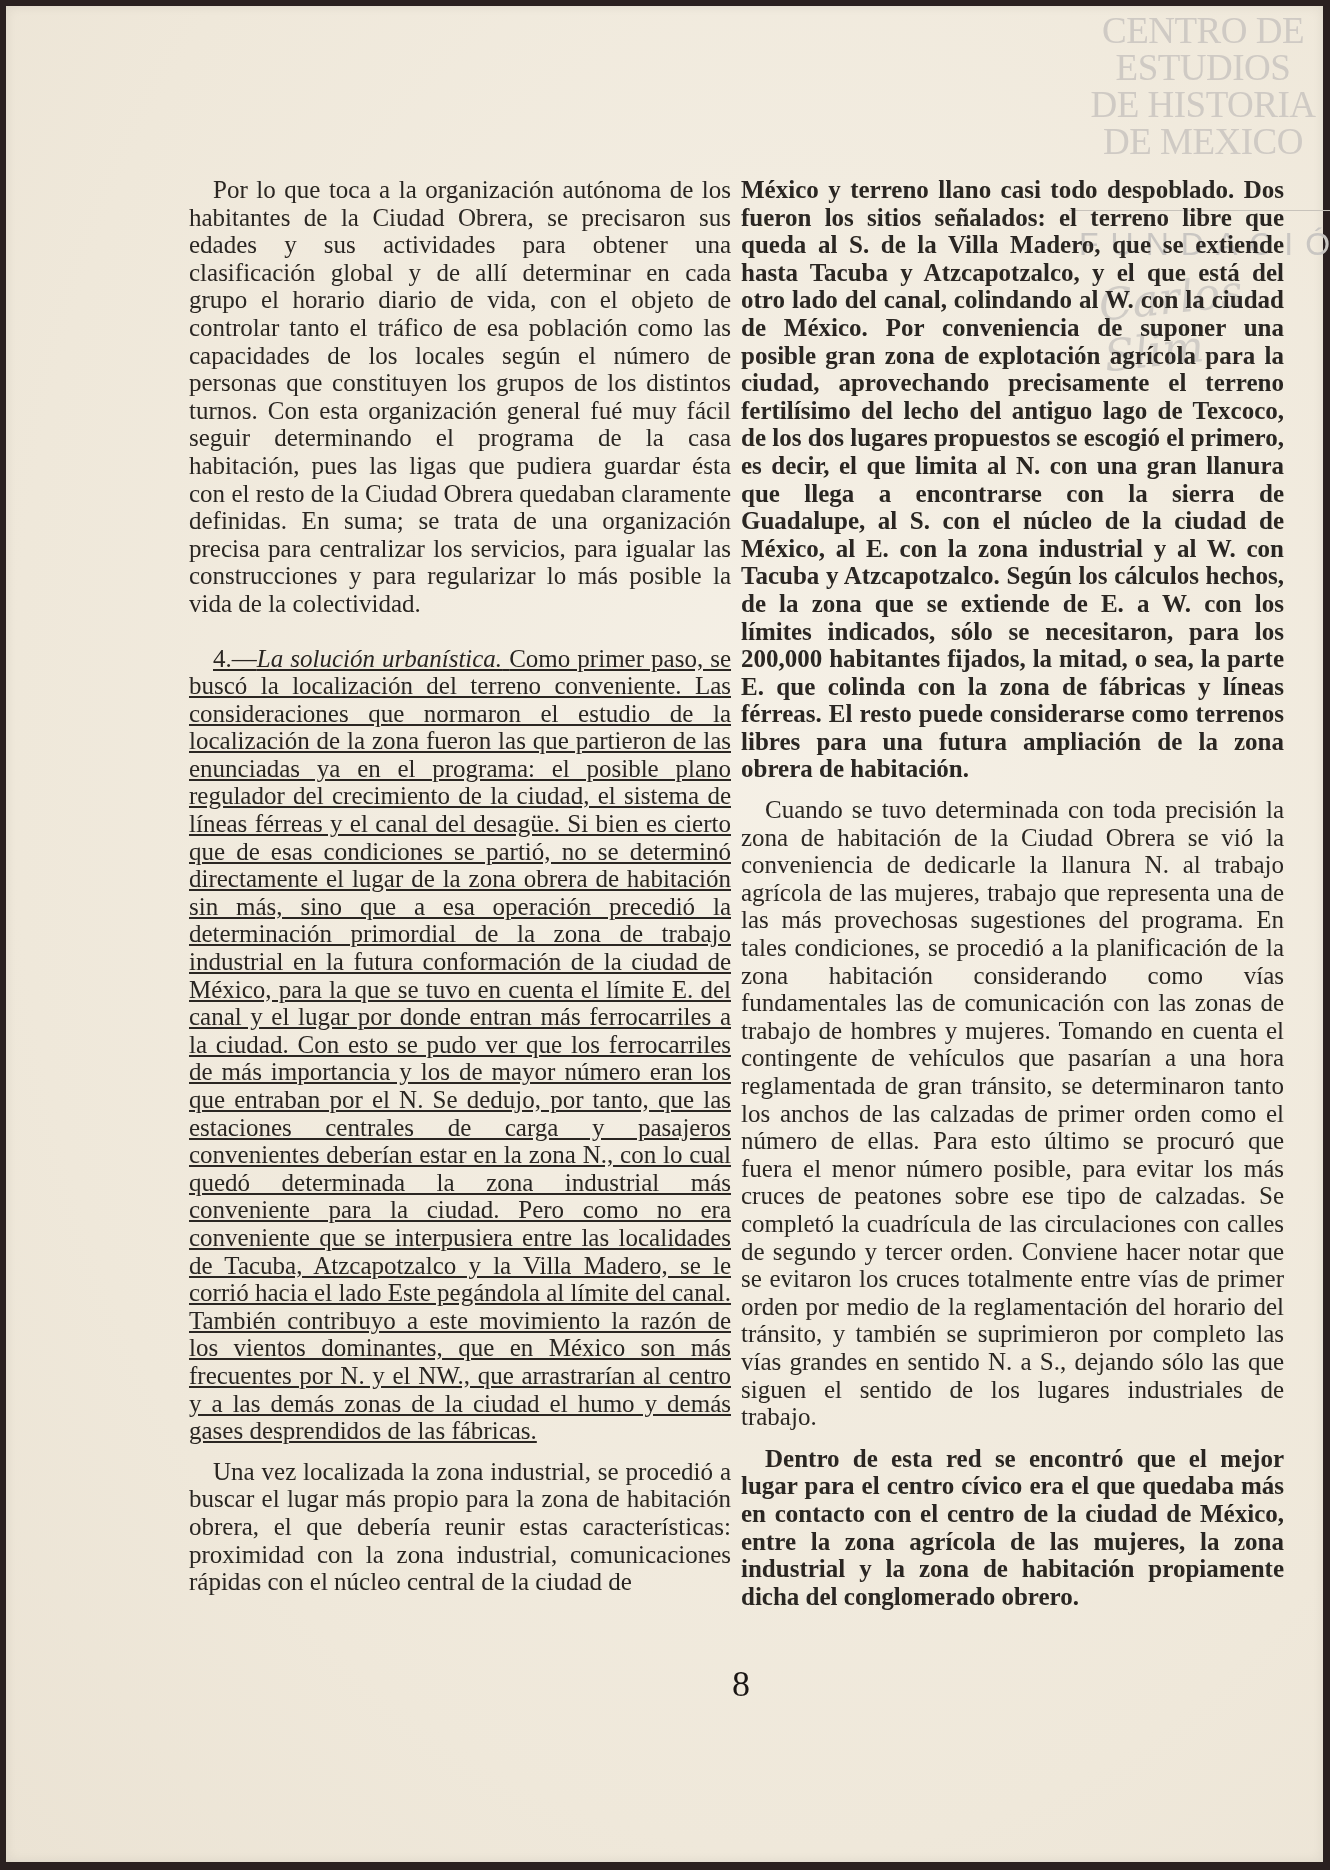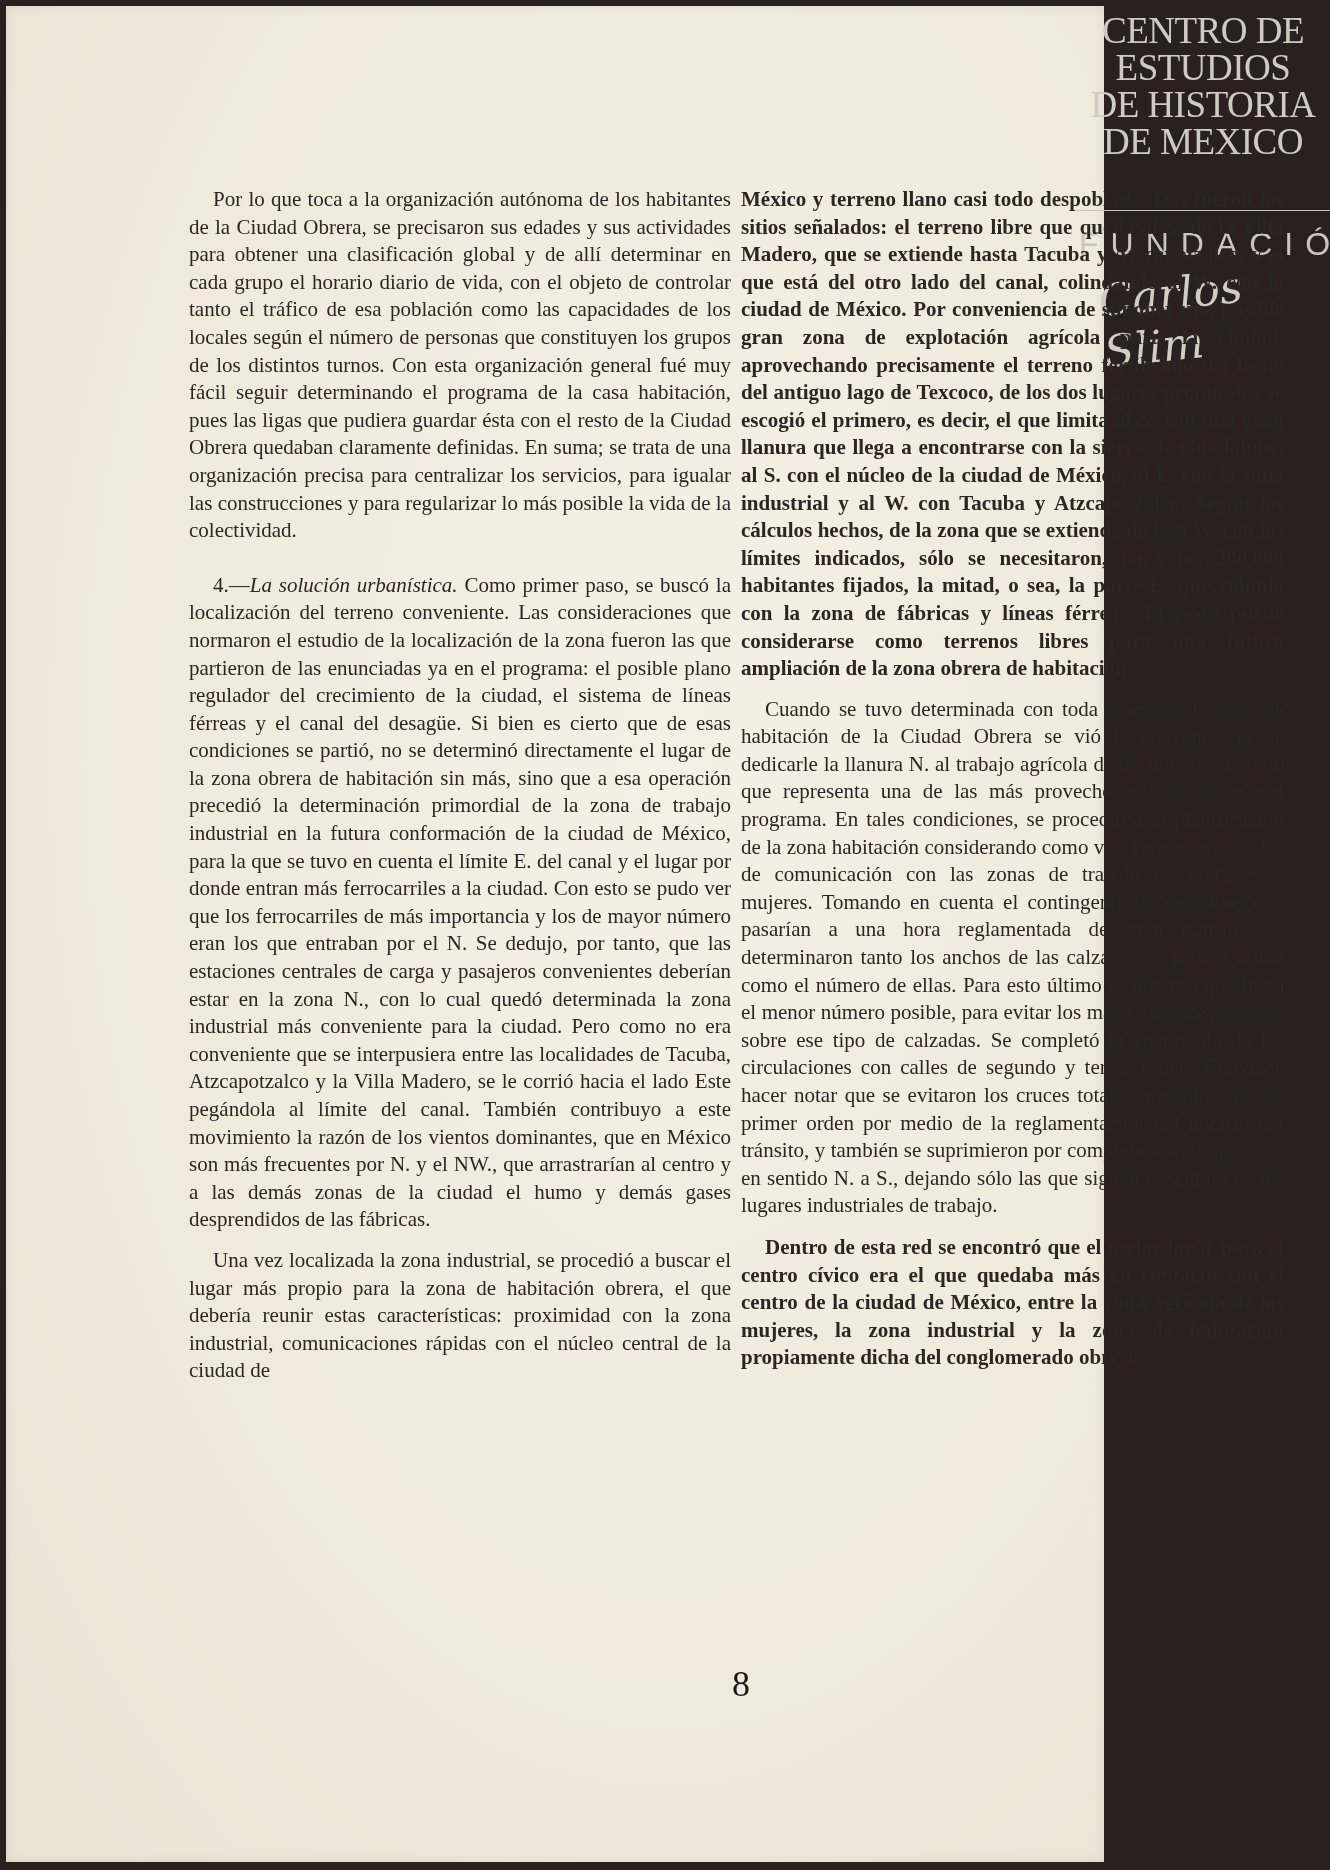--- a/index.html
+++ b/index.html
@@ -3,21 +3,21 @@
 <meta charset="utf-8">
 <style>
   html, body { margin: 0; padding: 0; }
   body {
     width: 1330px; height: 1870px; overflow: hidden;
     background: #2a2020;
     position: relative;
     font-family: "Liberation Serif", "DejaVu Serif", serif;
   }
   .page {
-    position: absolute; left: 6px; top: 6px; width: 1098px; height: 1856px;
+    position: absolute; left: 6px; top: 6px; width: 1317px; height: 1856px;
     background: #f2ece0;
     background-image: radial-gradient(ellipse at 60% 40%, #f5f0e6 0%, #efe8da 70%, #ebe3d4 100%);
     box-shadow: inset 0 0 12px rgba(0,0,0,0.08);
   }
   .wm {
     position: absolute; color: #cfcac4; font-family: "Liberation Serif", serif;
     font-size: 37px; line-height: 37px; letter-spacing: -0.5px; text-align: center;
     user-select: none;
   }
   .wm-line { display: block; }
@@ -25,29 +25,29 @@
     position: absolute; left: 1073px; top: 220px; color: #c9c6c2;
     font-family: "Liberation Sans", sans-serif; font-size: 32px; letter-spacing: 12px;
   }
   .wm-sig {
     position: absolute; left: 1095px; top: 262px; color: #d0ccc6;
     font-family: "DejaVu Serif", serif; font-style: italic; font-size: 44px;
     transform: rotate(-6deg);
   }
   .wm-rule { position: absolute; left: 1063px; top: 204px; width: 267px; height: 1px; background: #c8c3bb; }
   .col {
-    position: absolute; top: 180px; width: 542px;
-    color: #2a2622; font-size: 21px; line-height: 27.6px;
+    position: absolute; top: 170px; width: 542px;
+    color: #2a2622; font-size: 25px; line-height: 27.6px;
     text-align: justify; hyphens: manual;
   }
   .col-left { left: 183px; }
   .col-right { left: 735px; width: 543px; }
   .col p { margin: 0; text-indent: 24px; }
   .col p.cont { text-indent: 0; font-weight: bold; }
-  .gap-a { margin-top: 27px !important; }
+  .gap-a { margin-top: 27px !important; text-decoration: underline; }
   .gap-b { margin-top: 13px !important; }
   .gap-c { margin-top: 14px !important; font-weight: bold; }
   em { font-style: italic; }
   .page-num {
     position: absolute; left: 726px; top: 1657px; font-size: 36px; color: #1a1614;
     font-family: "Liberation Serif", serif;
   }
 </style>
 </head>
 <body>

